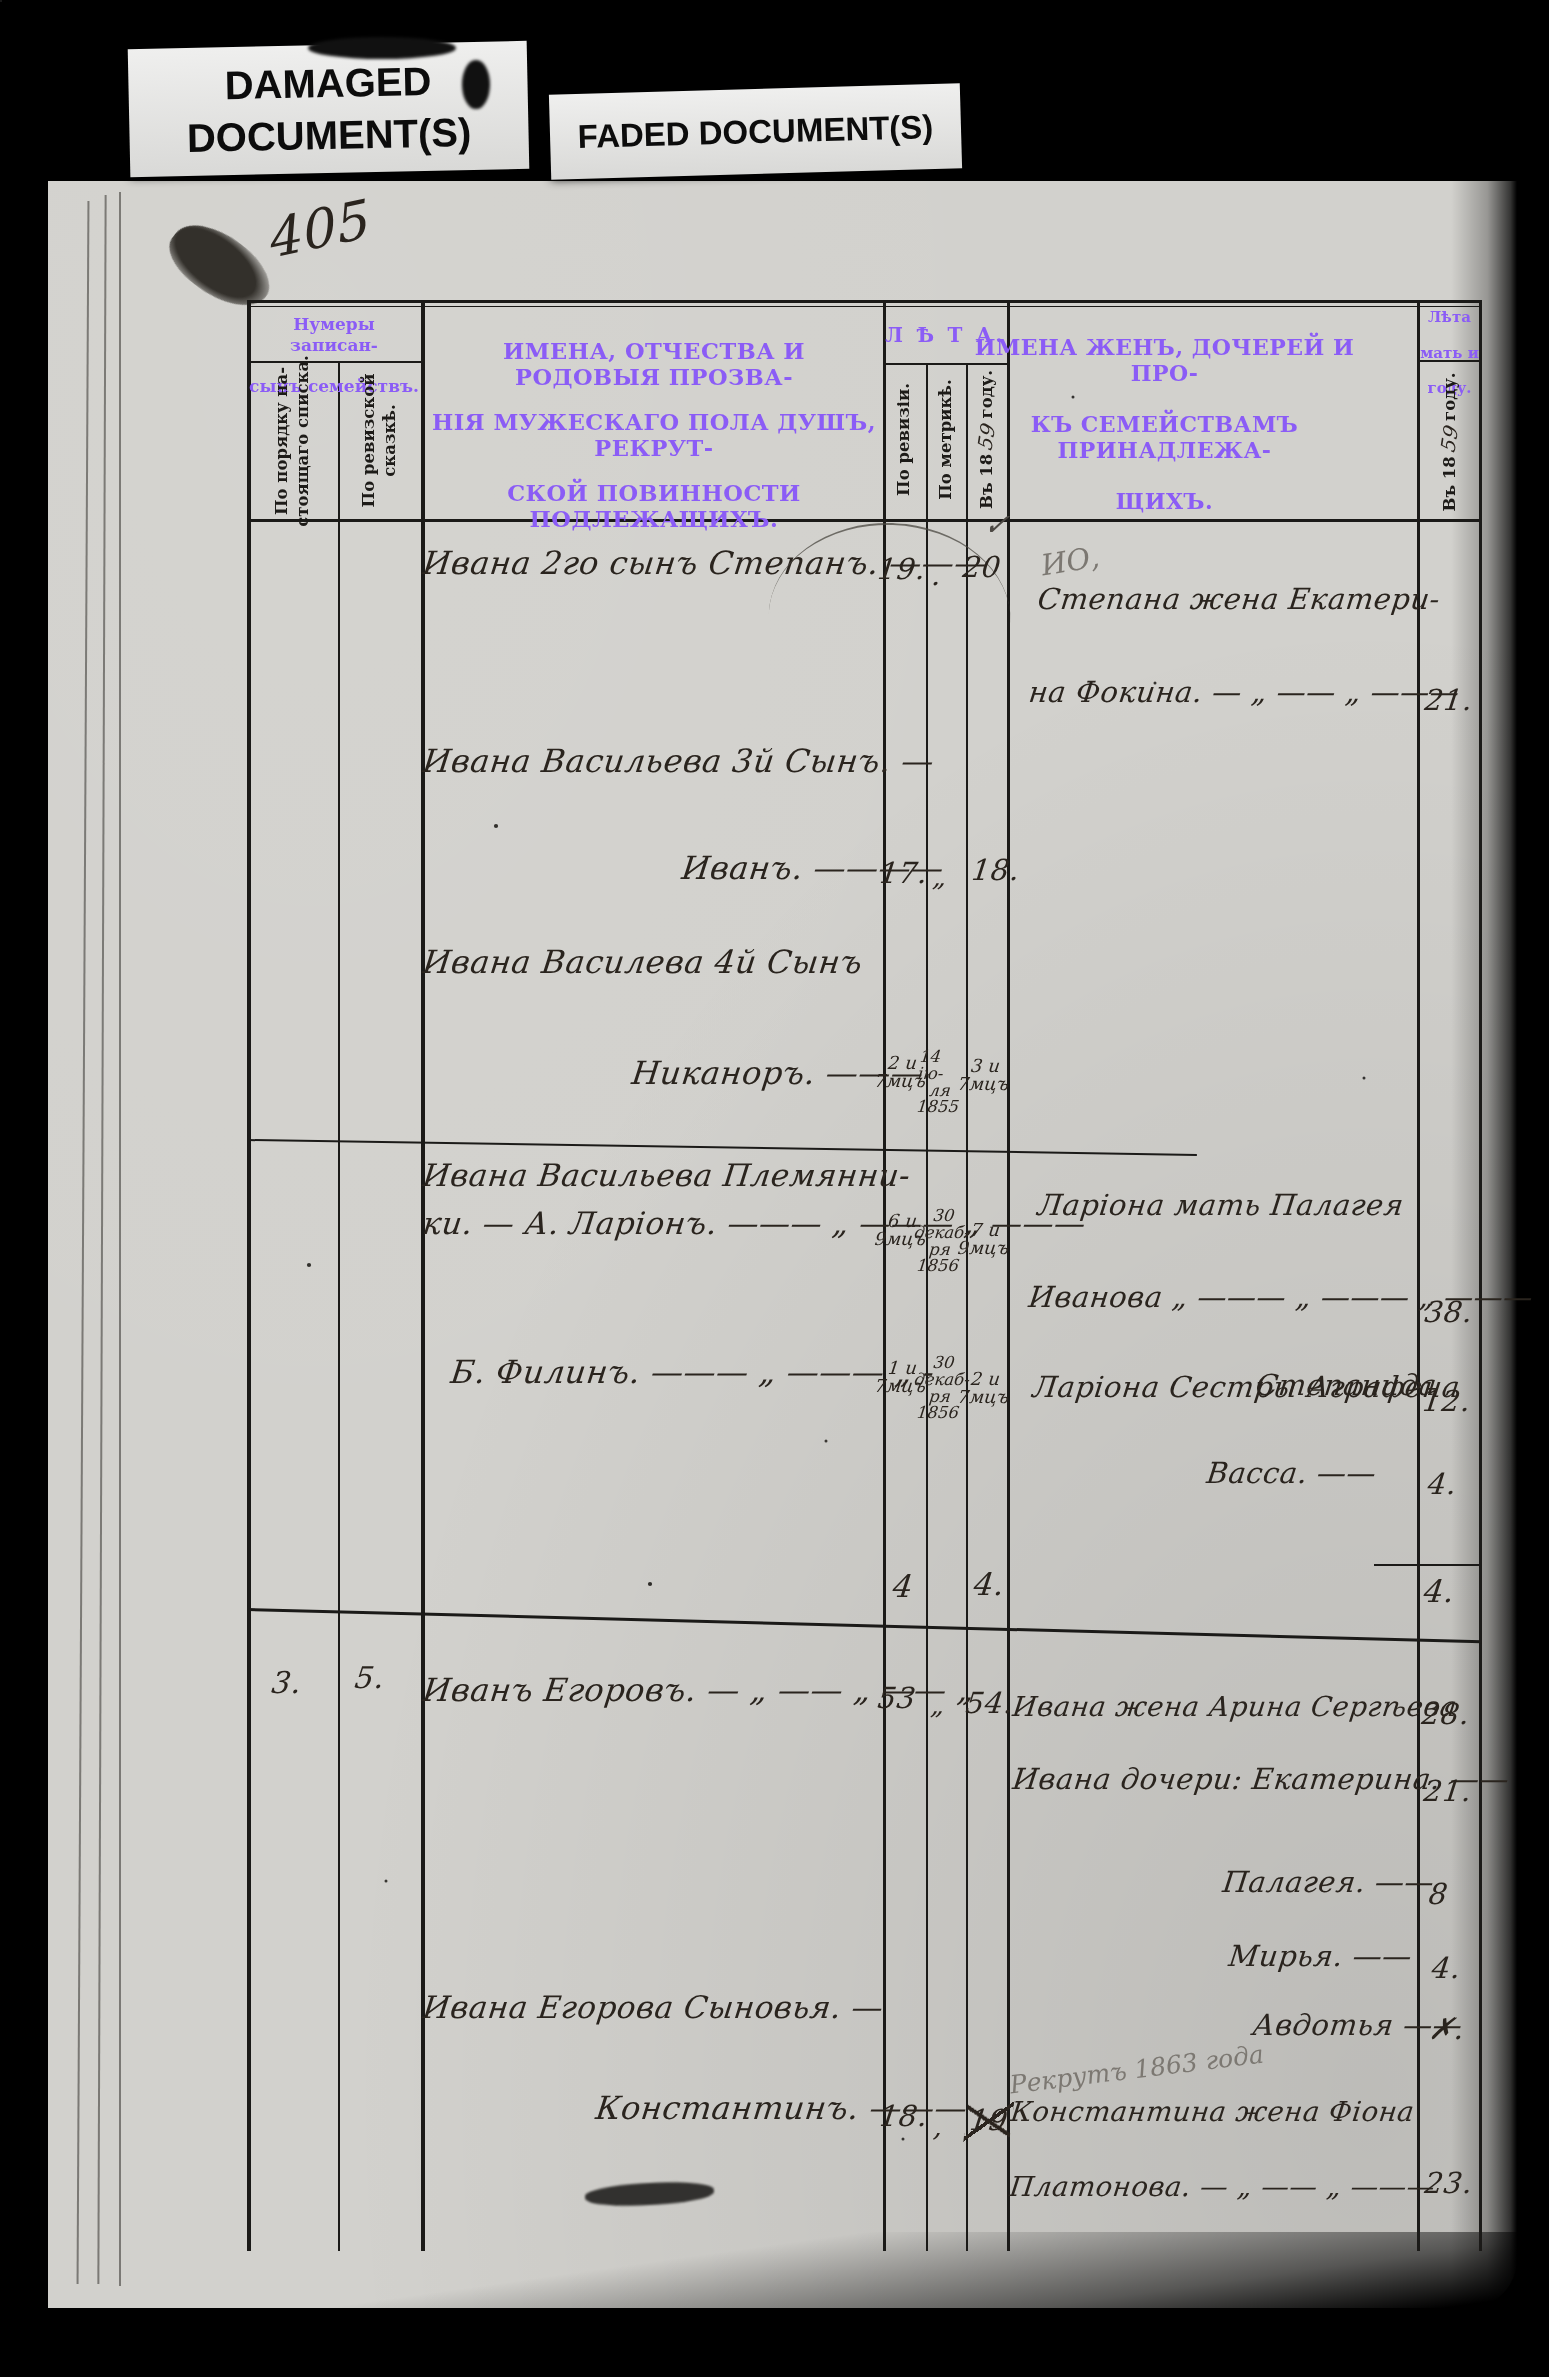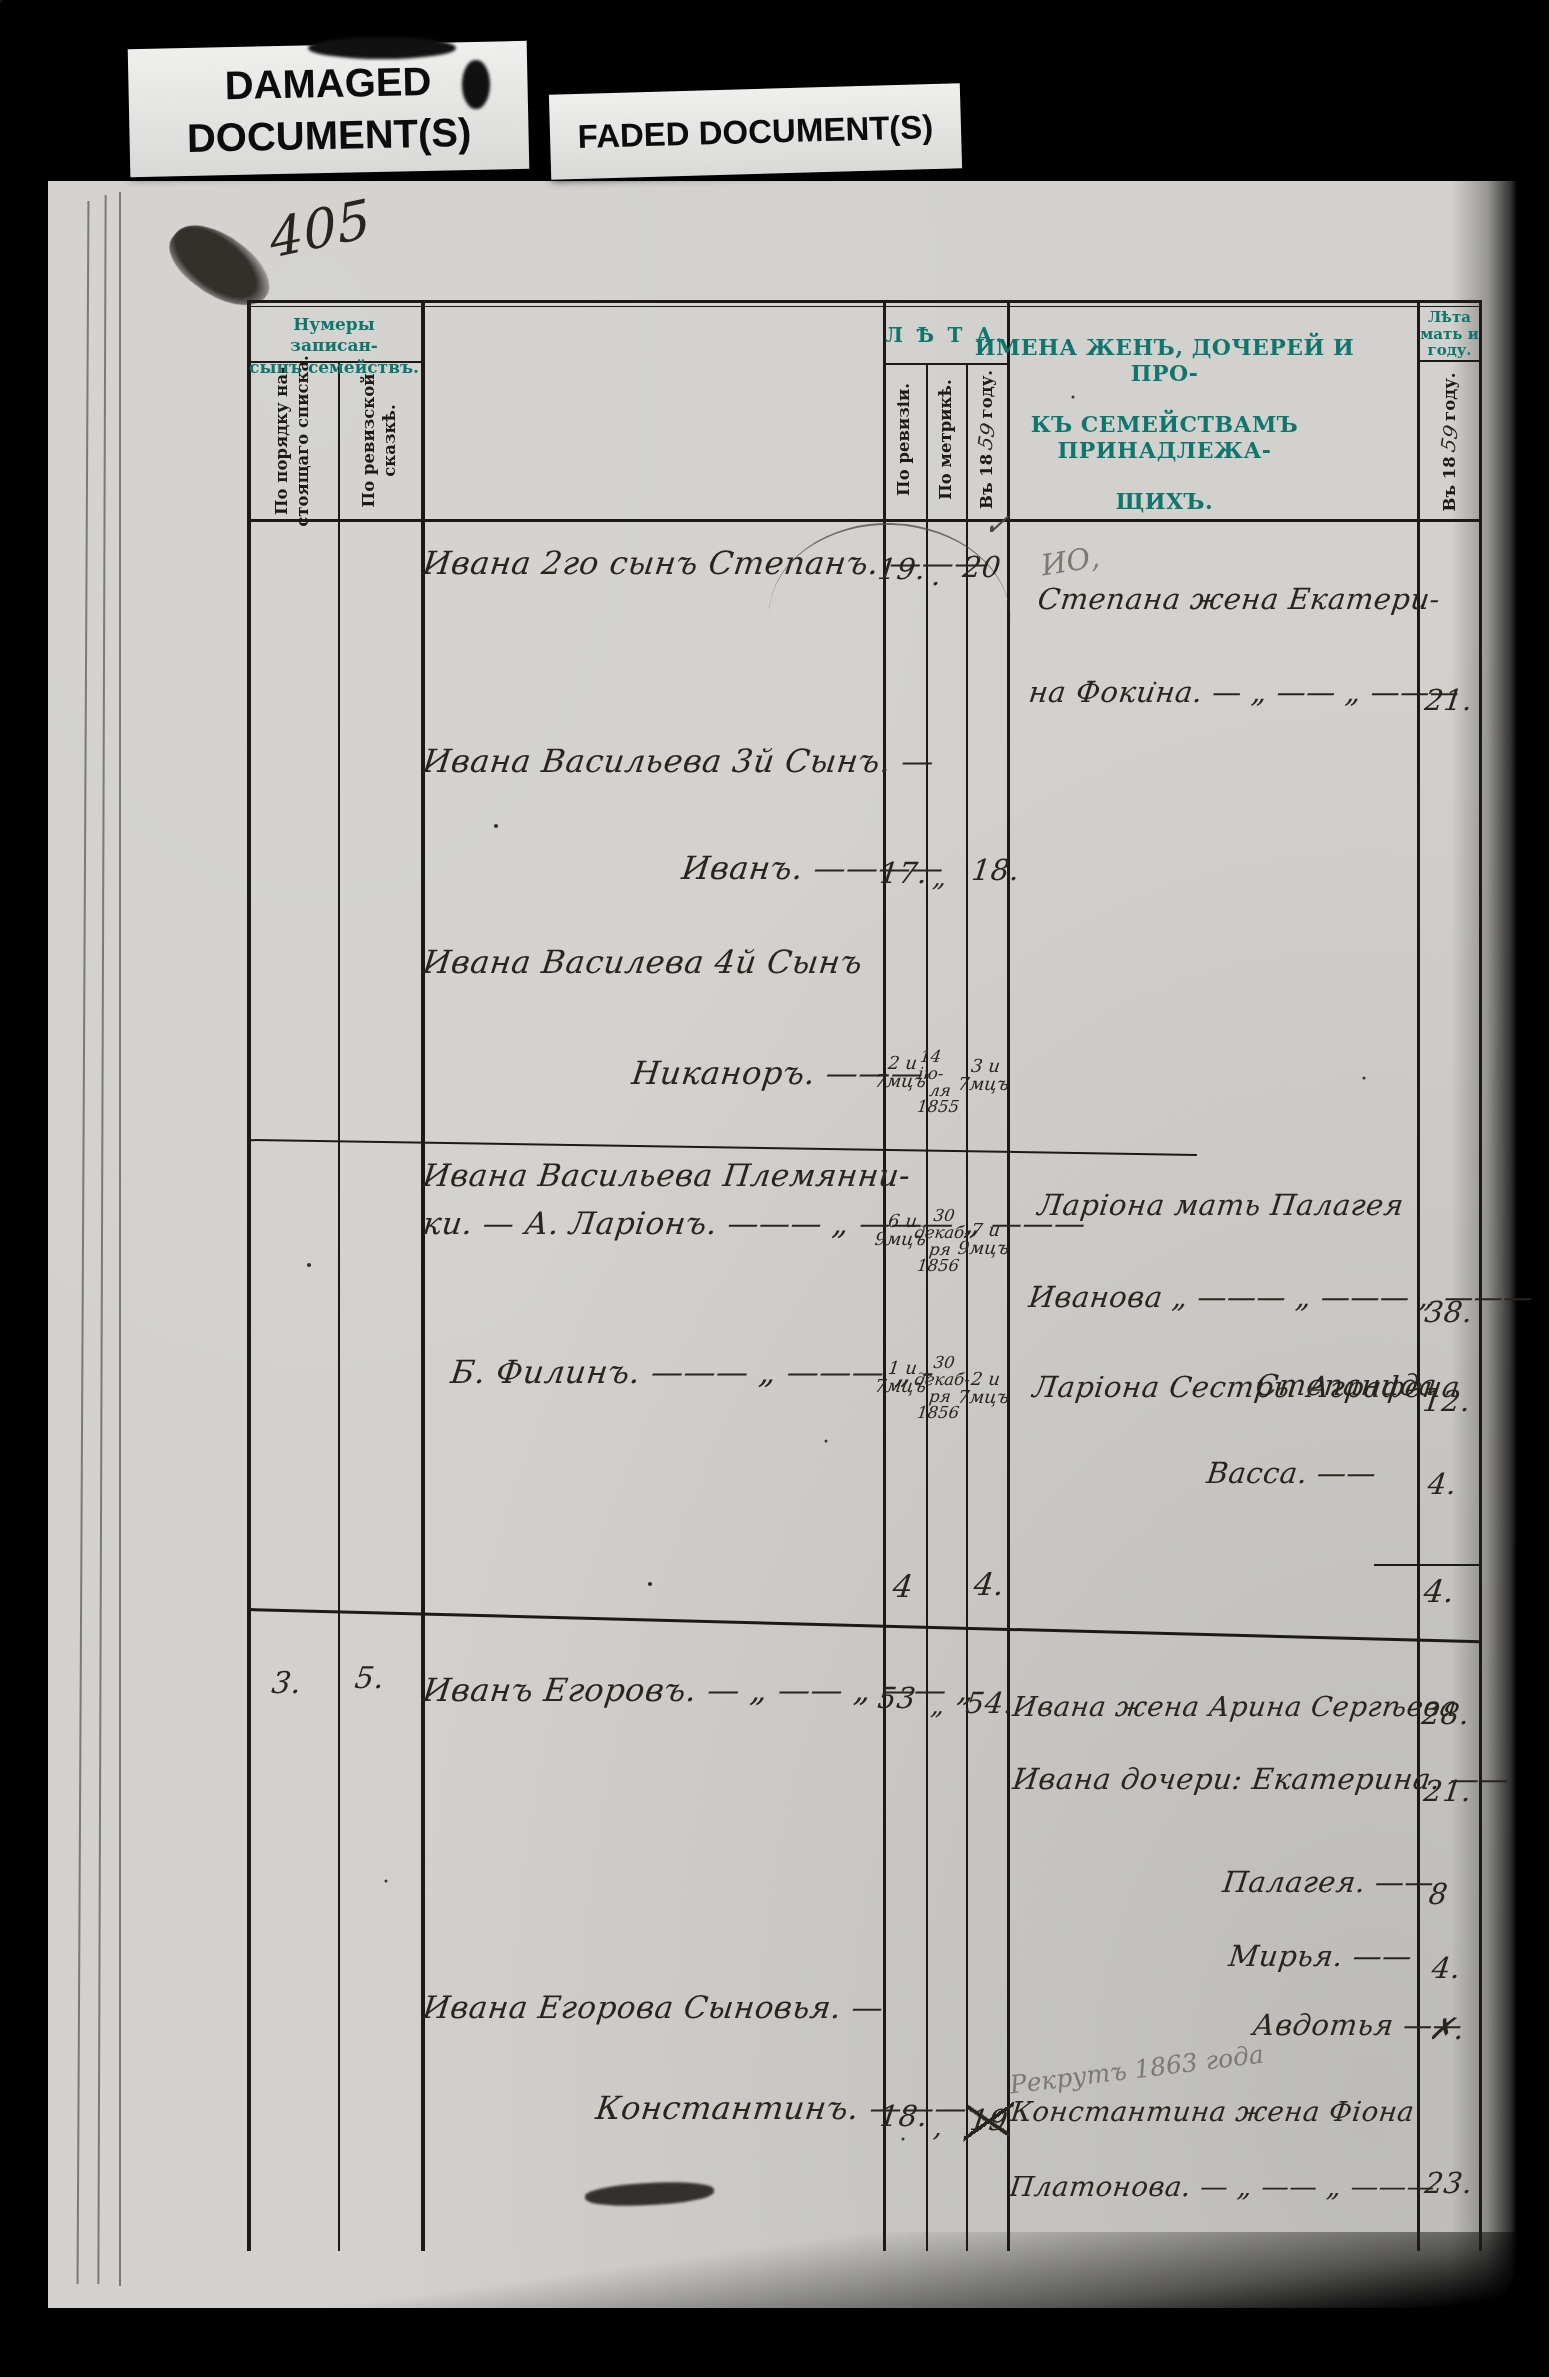--- a/index.html
+++ b/index.html
@@ -12,21 +12,21 @@
            radial-gradient(ellipse at 90% 90%, rgba(0,0,0,.10), transparent 55%),
            #d2d1cd;
          border-bottom-right-radius:49px;}
   .edge-right{position:absolute;left:1451px;top:181px;width:66px;height:2127px;
          background:linear-gradient(to right, rgba(0,0,0,0), rgba(0,0,0,.28) 55%, rgba(0,0,0,.75) 90%, #000);}
   .edge-bottom{position:absolute;left:48px;top:2232px;width:1469px;height:80px;
          background:linear-gradient(172deg, rgba(0,0,0,0) 40%, rgba(0,0,0,.55) 75%, #000 95%);}
   .stackline{position:absolute;width:1.6px;background:rgba(35,33,30,.5);}
   
   .vl,.hl{position:absolute;background:#1b1a18;}
-  .ptc{position:absolute;color:#0f766e;font-weight:bold;text-align:center;}
+  .ptc{position:absolute;color:#8b5cf6;font-weight:bold;text-align:center;gap:19px;}
   .vt{position:absolute;display:flex;flex-direction:column;align-items:center;justify-content:center;
       color:#1d1b18;font-weight:bold;transform:rotate(-90deg);line-height:1.25;white-space:nowrap;}
   .flexcol{display:flex;flex-direction:column;justify-content:space-between;align-items:center;}
   
   .hw{position:absolute;font-style:italic;color:#2a241e;white-space:nowrap;
       transform:skewX(-7deg);letter-spacing:0.5px;}
   .agecell{position:absolute;display:flex;flex-direction:column;align-items:center;
       font-style:italic;color:#2a241e;line-height:1.02;transform:skewX(-7deg);}
   .pencil{position:absolute;font-style:italic;color:#7c7872;white-space:nowrap;}
   .struck{position:relative;display:inline-block;}
@@ -101,20 +101,25 @@
     <span>сынъ семействъ.</span>
   </div>
   <div class="vt" style="left:210px;top:400px;width:165px;height:82px;font-size:16.5px;">
     <span>По порядку на-</span>
     <span>стоящаго списка.</span>
   </div>
   <div class="vt" style="left:297px;top:402px;width:165px;height:77px;font-size:16.5px;">
     <span>По ревизской</span>
     <span>сказкѣ.</span>
   </div>
+  <div class="ptc flexcol" style="left:428px;top:338px;width:452px;height:165px;font-size:22.5px;letter-spacing:0.5px;">
+    <span>ИМЕНА, ОТЧЕСТВА И РОДОВЫЯ ПРОЗВА-</span>
+    <span>НІЯ МУЖЕСКАГО ПОЛА ДУШЪ, РЕКРУТ-</span>
+    <span>СКОЙ ПОВИННОСТИ ПОДЛЕЖАЩИХЪ.</span>
+  </div>
   <div class="ptc" style="left:883px;top:323px;width:125px;font-size:20px;letter-spacing:3.3px;">Л Ѣ Т А.</div>
   <div class="vt" style="left:822px;top:423px;width:165px;height:33px;font-size:16.5px;">
     <span>По ревизіи.</span>
   </div>
   <div class="vt" style="left:864px;top:423px;width:165px;height:33px;font-size:16.5px;">
     <span>По метрикѣ.</span>
   </div>
   <div class="vt" style="left:899px;top:422px;width:176px;height:35px;font-size:16.5px;flex-direction:row;gap:4.4px;">
     <span>Въ 18</span>
     <span class="hw" style="position:static;font-size:20px;transform:rotate(9deg) skewX(-8deg);font-weight:normal;">59</span>

